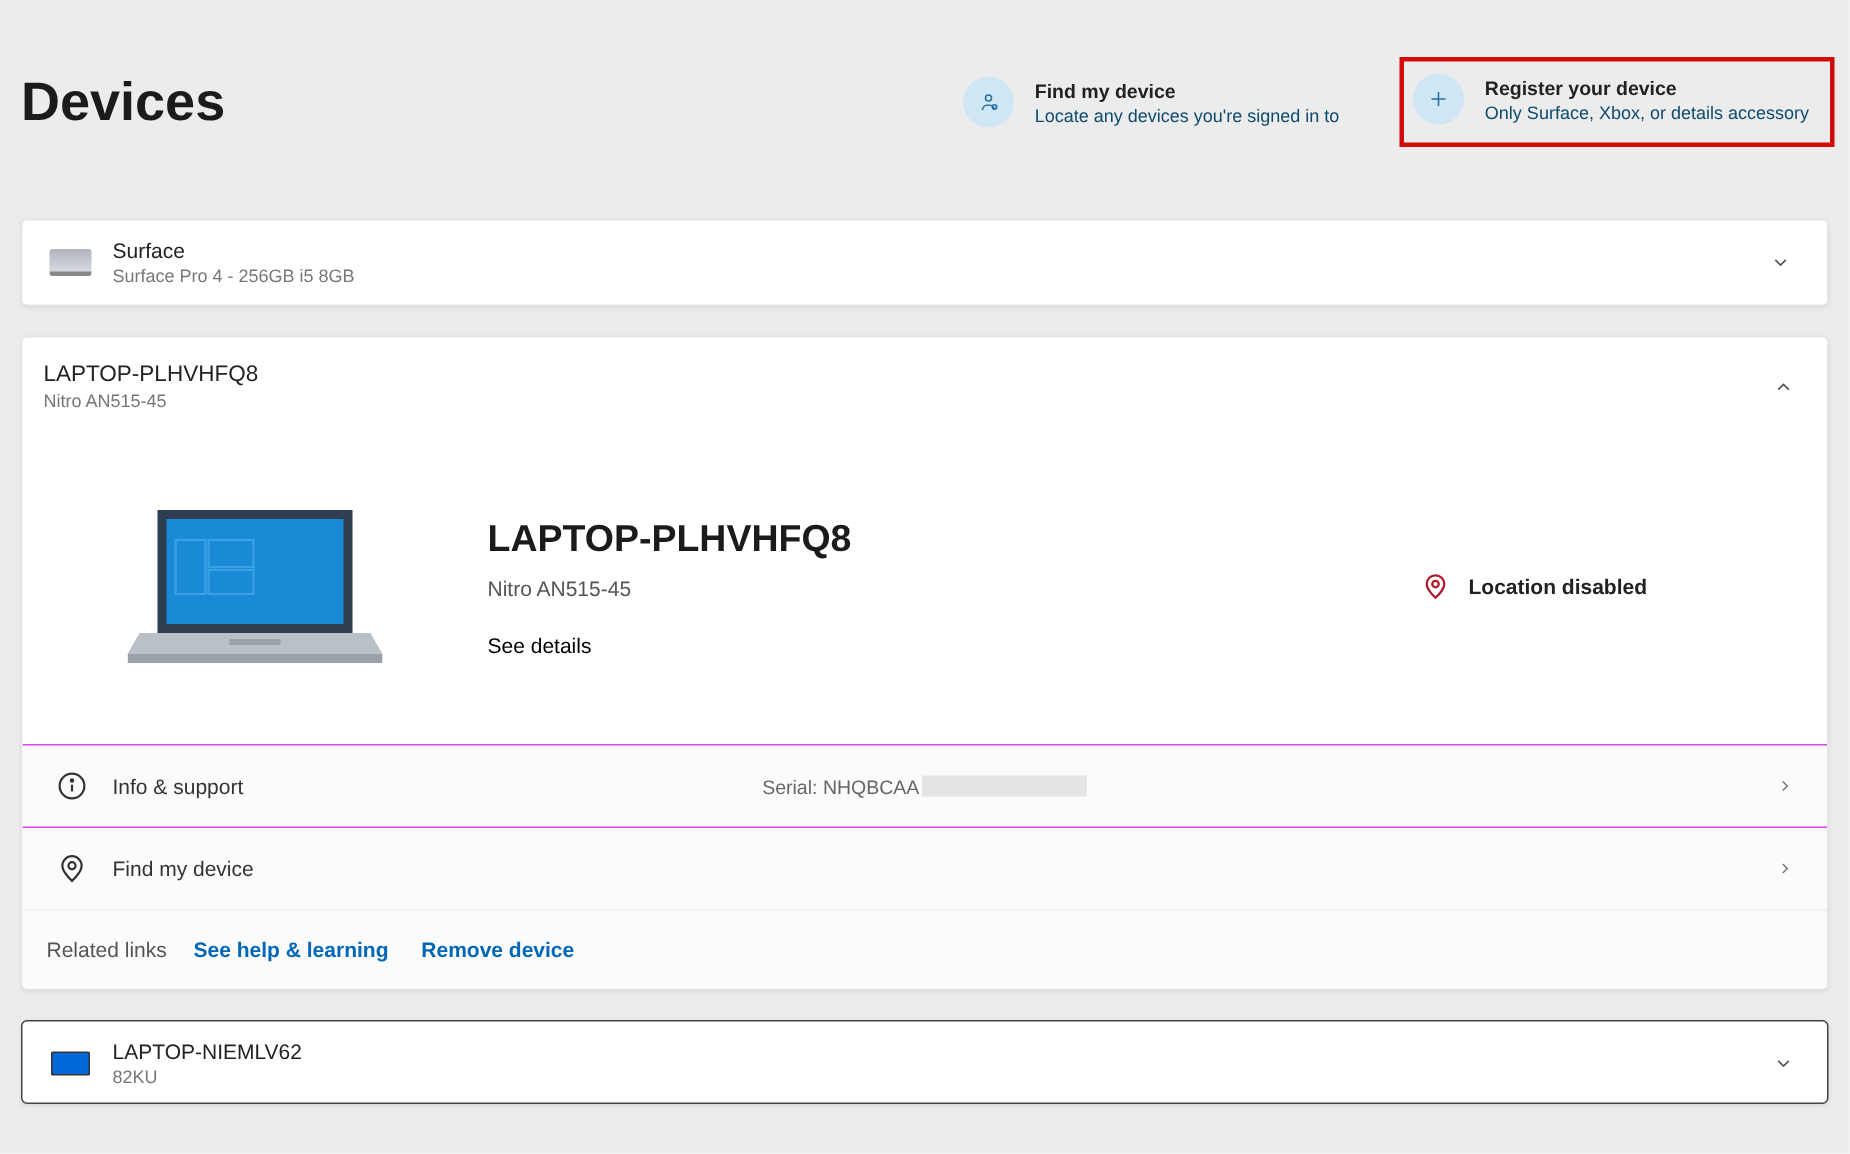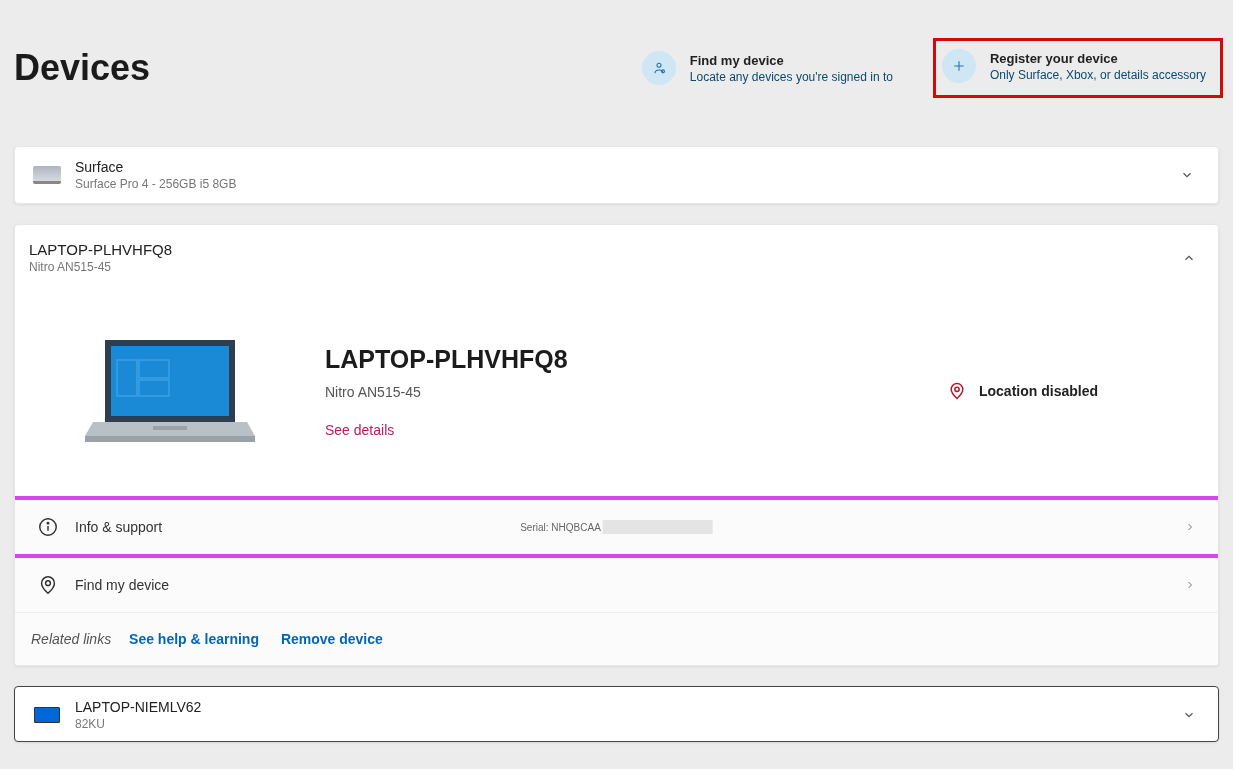--- a/index.html
+++ b/index.html
@@ -25,35 +25,35 @@
 .ex-head { display: flex; align-items: center; padding: 16px 22px 12px 14px; cursor: pointer; }
 .ex-head .nm { font-size: 15px; color: #222; }
 .ex-head .sub { font-size: 12px; color: #777; margin-top: 2px; }
 .ex-head .chev { margin-left: auto; color: #555; }
 
 .ex-body { display: flex; padding: 50px 60px 50px 70px; align-items: center; }
 .laptop-svg { flex: 0 0 auto; }
 .ex-info { margin-left: 70px; flex: 1; }
 .ex-info .big { font-size: 25px; font-weight: 600; color: #1b1b1b; margin-bottom: 10px; }
 .ex-info .mdl { font-size: 14px; color: #555; margin-bottom: 22px; }
-.ex-info .link { font-size: 14px; color: #be185d; cursor: pointer; }
+.ex-info .link { font-size: 14px; color: #000000; cursor: pointer; }
 .loc { display:flex; align-items:center; gap:12px; margin-left:auto; padding-right: 60px; justify-content: center;}
 .loc .lt { font-size: 14px; font-weight: 600; color: #222; }
 
 .list-sec { background: #fbfbfb; }
-.list-row { display: flex; align-items: center; padding: 16px 22px 16px 16px; border-top: 4px solid #d946ef; cursor: pointer; }
+.list-row { display: flex; align-items: center; padding: 16px 22px 16px 16px; border-top: 1px solid #d946ef; cursor: pointer; }
 .list-row .ic { width: 34px; display:flex; justify-content:center; color:#333; }
 .list-row .lbl { font-size: 14px; color: #333; margin-left: 10px; }
-.list-row .mid { margin-left: auto; margin-right: auto; font-size: 10px; color: #666; position:absolute; left:50%; transform:translateX(-50%); display:flex; align-items:center; }
+.list-row .mid { margin-left: auto; margin-right: auto; font-size: 13px; color: #666; position:absolute; left:50%; transform:translateX(-50%); display:flex; align-items:center; }
 .list-row { position: relative; }
 .list-row .mid .blur { display:inline-block; width:110px; height:14px; background:#e4e4e4; margin-left:2px;}
 .list-row .arr { margin-left: auto; color: #777; }
 
 .related { padding: 18px 16px 18px 16px; border-top: 1px solid #eee; background: #fbfbfb; font-size: 14px; }
-.related .rl { color: #555; margin-right: 14px; font-style: italic; }
+.related .rl { color: #555; margin-right: 14px; }
 .related a { color: #0067b8; text-decoration: none; margin-right: 18px; cursor:pointer;font-weight:bold;}
 
 svg { display:block; }
 .surface-thumb { width:28px; height:18px; background: linear-gradient(#b0b4bf,#dde1e7); border-radius:2px; position:relative; overflow:hidden;}
 .surface-thumb::after{content:"";position:absolute;bottom:0;left:0;right:0;height:3px;background:#888;}
 .laptop-blue-thumb{ width:26px; height:16px; background:#0067d6; border:1px solid #333; border-radius:1px;}
 </style>
 </head>
 <body>
 

